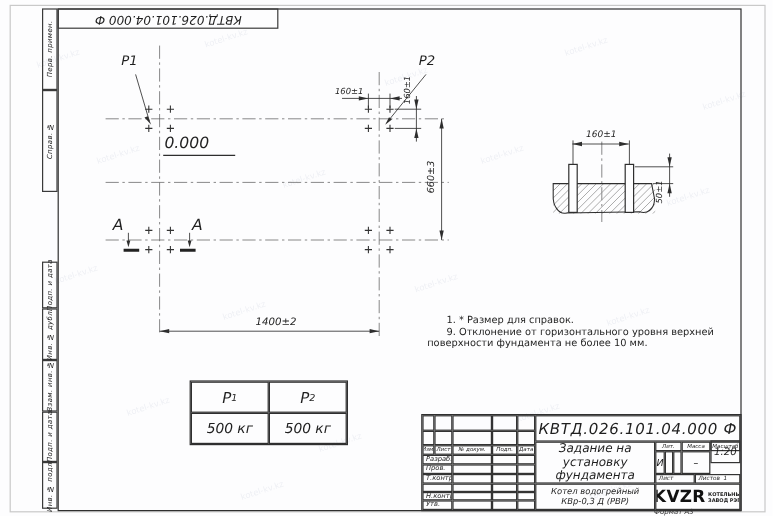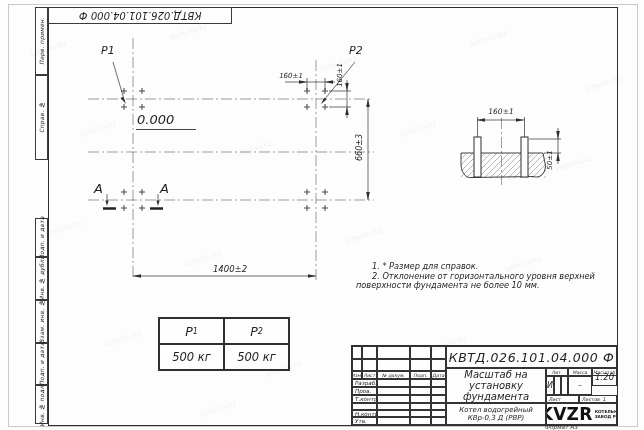--- a/index.html
+++ b/index.html
@@ -24,21 +24,21 @@
   
   .ltable{position:absolute;left:158px;top:317px;width:132px;height:54px;border:1.1px solid #2f2f2f;
           box-sizing:border-box;display:grid;grid-template-columns:1fr 1fr;grid-template-rows:1fr 1fr;}
   .ltable .cell{border:.6px solid #2f2f2f;display:flex;align-items:center;justify-content:center;
                 font-style:italic;color:#1f1f1f;}
   .ltable .hd{font-size:12.5px;}
   .ltable .hd sub{font-size:8px;}
   .ltable .vl{font-size:11.5px;}
   
   .notes{position:absolute;left:356px;top:262px;width:256px;color:#1f1f1f;}
-  .notes p{margin:0;font-size:8.2px;line-height:9.7px;font-style:italic;text-indent:16px;}
+  .notes p{margin:0;font-size:8.2px;line-height:9.7px;text-indent:16px;}
   
   .tb{position:absolute;left:351px;top:345px;width:265px;height:79px;border:1.3px solid #2f2f2f;box-sizing:content-box;}
   .tb .c{position:absolute;border:.7px solid #333;box-sizing:border-box;font-size:5.6px;font-style:italic;
          color:#1f1f1f;display:flex;align-items:center;padding-left:2px;overflow:hidden;white-space:nowrap;}
   .tb .cc{justify-content:center;padding-left:0;}
   .fmt{position:absolute;left:545px;top:424px;font-size:5.8px;font-style:italic;color:#333;}
   
   .wm{position:absolute;font-size:7px;color:#5f6e96;opacity:.09;transform:rotate(-18deg);white-space:nowrap;}
 </style>
 </head>
@@ -170,21 +170,21 @@
     <div class="cell hd">
         <span>P</span>
         <sub>2</sub>
       </div>
     <div class="cell vl">500 кг</div>
     <div class="cell vl">500 кг</div>
   </div>
 
   <div class="notes">
     <p>1. * Размер для справок.</p>
-    <p>2. Отклонение от горизонтального уровня верхней поверхности фундамента не более 10 мм.</p>
+    <p>9. Отклонение от горизонтального уровня верхней поверхности фундамента не более 10 мм.</p>
   </div>
 
   <div class="tb">
 
     <div class="c" style="left:0;top:0;width:10px;height:13px"></div>
     <div class="c" style="left:10px;top:0;width:15px;height:13px"></div>
     <div class="c" style="left:25px;top:0;width:33px;height:13px"></div>
     <div class="c" style="left:58px;top:0;width:21px;height:13px"></div>
     <div class="c" style="left:79px;top:0;width:15px;height:13px"></div>
     <div class="c" style="left:0;top:13px;width:10px;height:12px"></div>
@@ -219,41 +219,41 @@
     <div class="c" style="left:25px;top:64px;width:33px;height:7px"></div>
     <div class="c" style="left:58px;top:64px;width:21px;height:7px"></div>
     <div class="c" style="left:79px;top:64px;width:15px;height:7px"></div>
     <div class="c" style="left:0;top:71px;width:25px;height:8px">Утв.</div>
     <div class="c" style="left:25px;top:71px;width:33px;height:8px"></div>
     <div class="c" style="left:58px;top:71px;width:21px;height:8px"></div>
     <div class="c" style="left:79px;top:71px;width:15px;height:8px"></div>
 
     <div class="c cc" style="left:94px;top:0;width:171px;height:22px;font-size:12.5px;letter-spacing:.6px">КВТД.026.101.04.000 Ф</div>
 
-    <div class="c cc" style="left:94px;top:22px;width:100px;height:35px;font-size:10px;line-height:11.3px;white-space:normal;text-align:center">Масштаб на установку фундамента</div>
+    <div class="c cc" style="left:94px;top:22px;width:100px;height:35px;font-size:10px;line-height:11.3px;white-space:normal;text-align:center">Задание на установку фундамента</div>
 
     <div class="c cc" style="left:94px;top:57px;width:100px;height:22px;font-size:7px;line-height:8.5px;white-space:normal;text-align:center">Котел водогрейный КВр-0,3 Д (РВР)</div>
 
     <div class="c cc" style="left:194px;top:22px;width:22px;height:8px;font-size:4.6px">Лит.</div>
     <div class="c cc" style="left:216px;top:22px;width:24px;height:8px;font-size:4.6px">Масса</div>
     <div class="c cc" style="left:240px;top:22px;width:25px;height:8px;font-size:4.6px">Масштаб</div>
     <div class="c cc" style="left:194px;top:30px;width:8px;height:19px;font-size:8px">И</div>
     <div class="c cc" style="left:202px;top:30px;width:7px;height:19px"></div>
     <div class="c cc" style="left:209px;top:30px;width:7px;height:19px"></div>
     <div class="c cc" style="left:216px;top:30px;width:24px;height:19px;font-size:8px">–</div>
     <div class="c cc" style="left:240px;top:21px;width:25px;height:19px;font-size:8.5px">1:20</div>
 
     <div class="c" style="left:194px;top:49px;width:33px;height:8px;font-size:4.8px">Лист</div>
     <div class="c" style="left:227px;top:49px;width:38px;height:8px;font-size:4.8px"><span>Листов</span>&nbsp;&nbsp;<span>1</span></div>
 
     <div class="c cc" style="left:194px;top:57px;width:71px;height:22px;gap:2px">
       <svg width="13" height="15" viewBox="0 0 14 16">
         <path d="M1 1 L13 3.5 L1 6 L13 8.5 L1 11 L13 13.5 L1 15.5" stroke="#111" stroke-width="1.8" fill="none"></path>
       </svg>
-      <span style="font-size:17px;font-weight:bold;font-style:normal;letter-spacing:.3px;color:#111">KVZR</span>
+      <span style="font-size:14px;font-weight:bold;font-style:normal;letter-spacing:.3px;color:#111">KVZR</span>
       <span style="display:flex;flex-direction:column;font-size:4.2px;font-style:normal;font-weight:bold;color:#222;line-height:5px">
         <span>КОТЕЛЬНЫЙ</span>
         <span>ЗАВОД РЭП</span>
       </span>
     </div>
   </div>
 
   <div class="fmt">Формат А3</div>
 
 </div>

